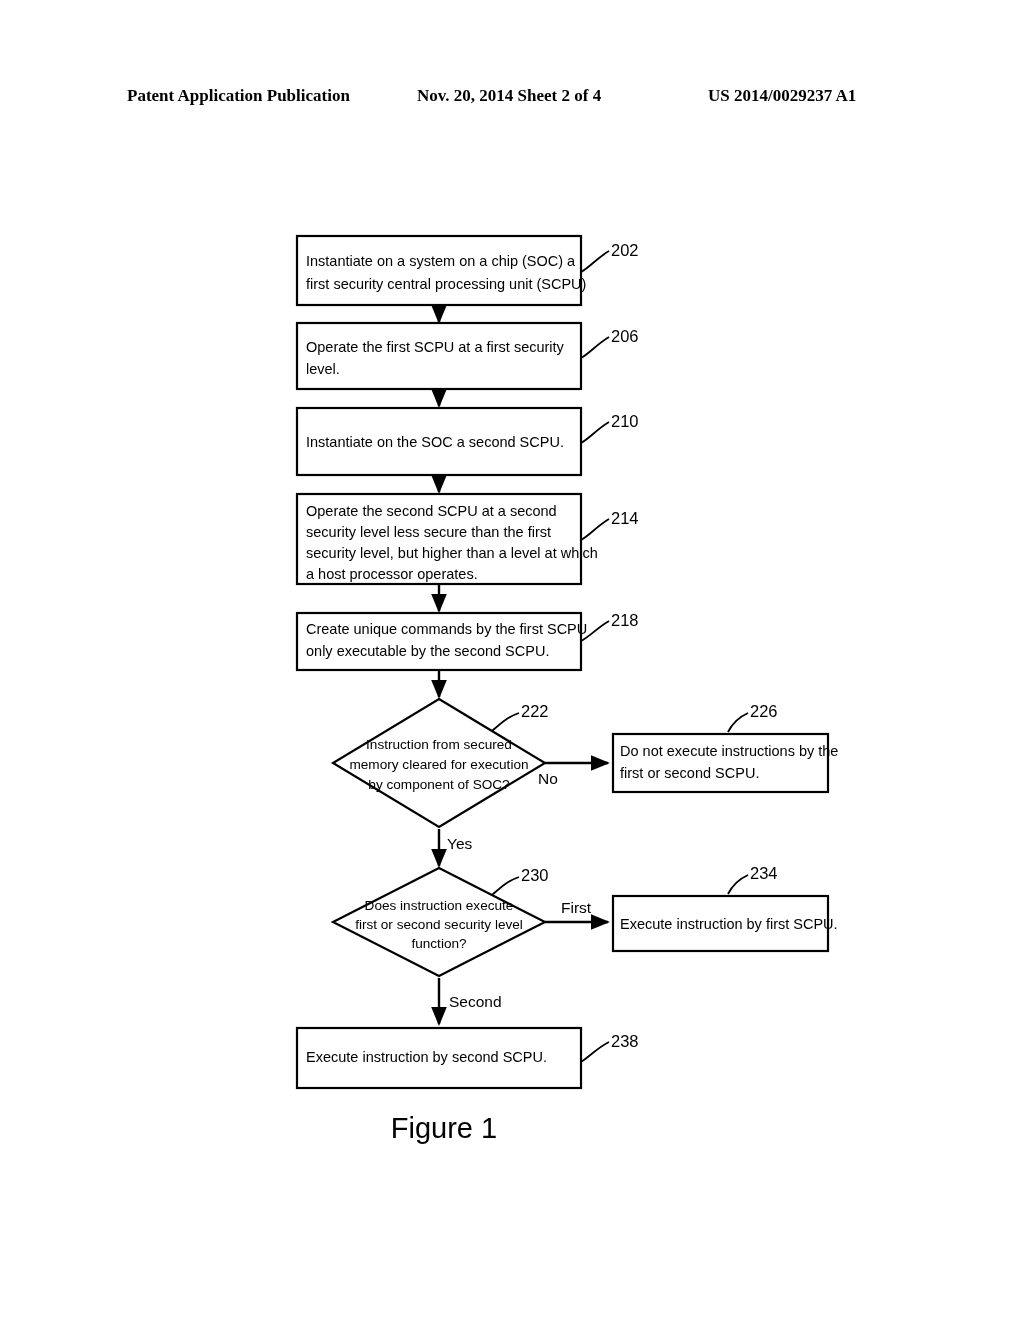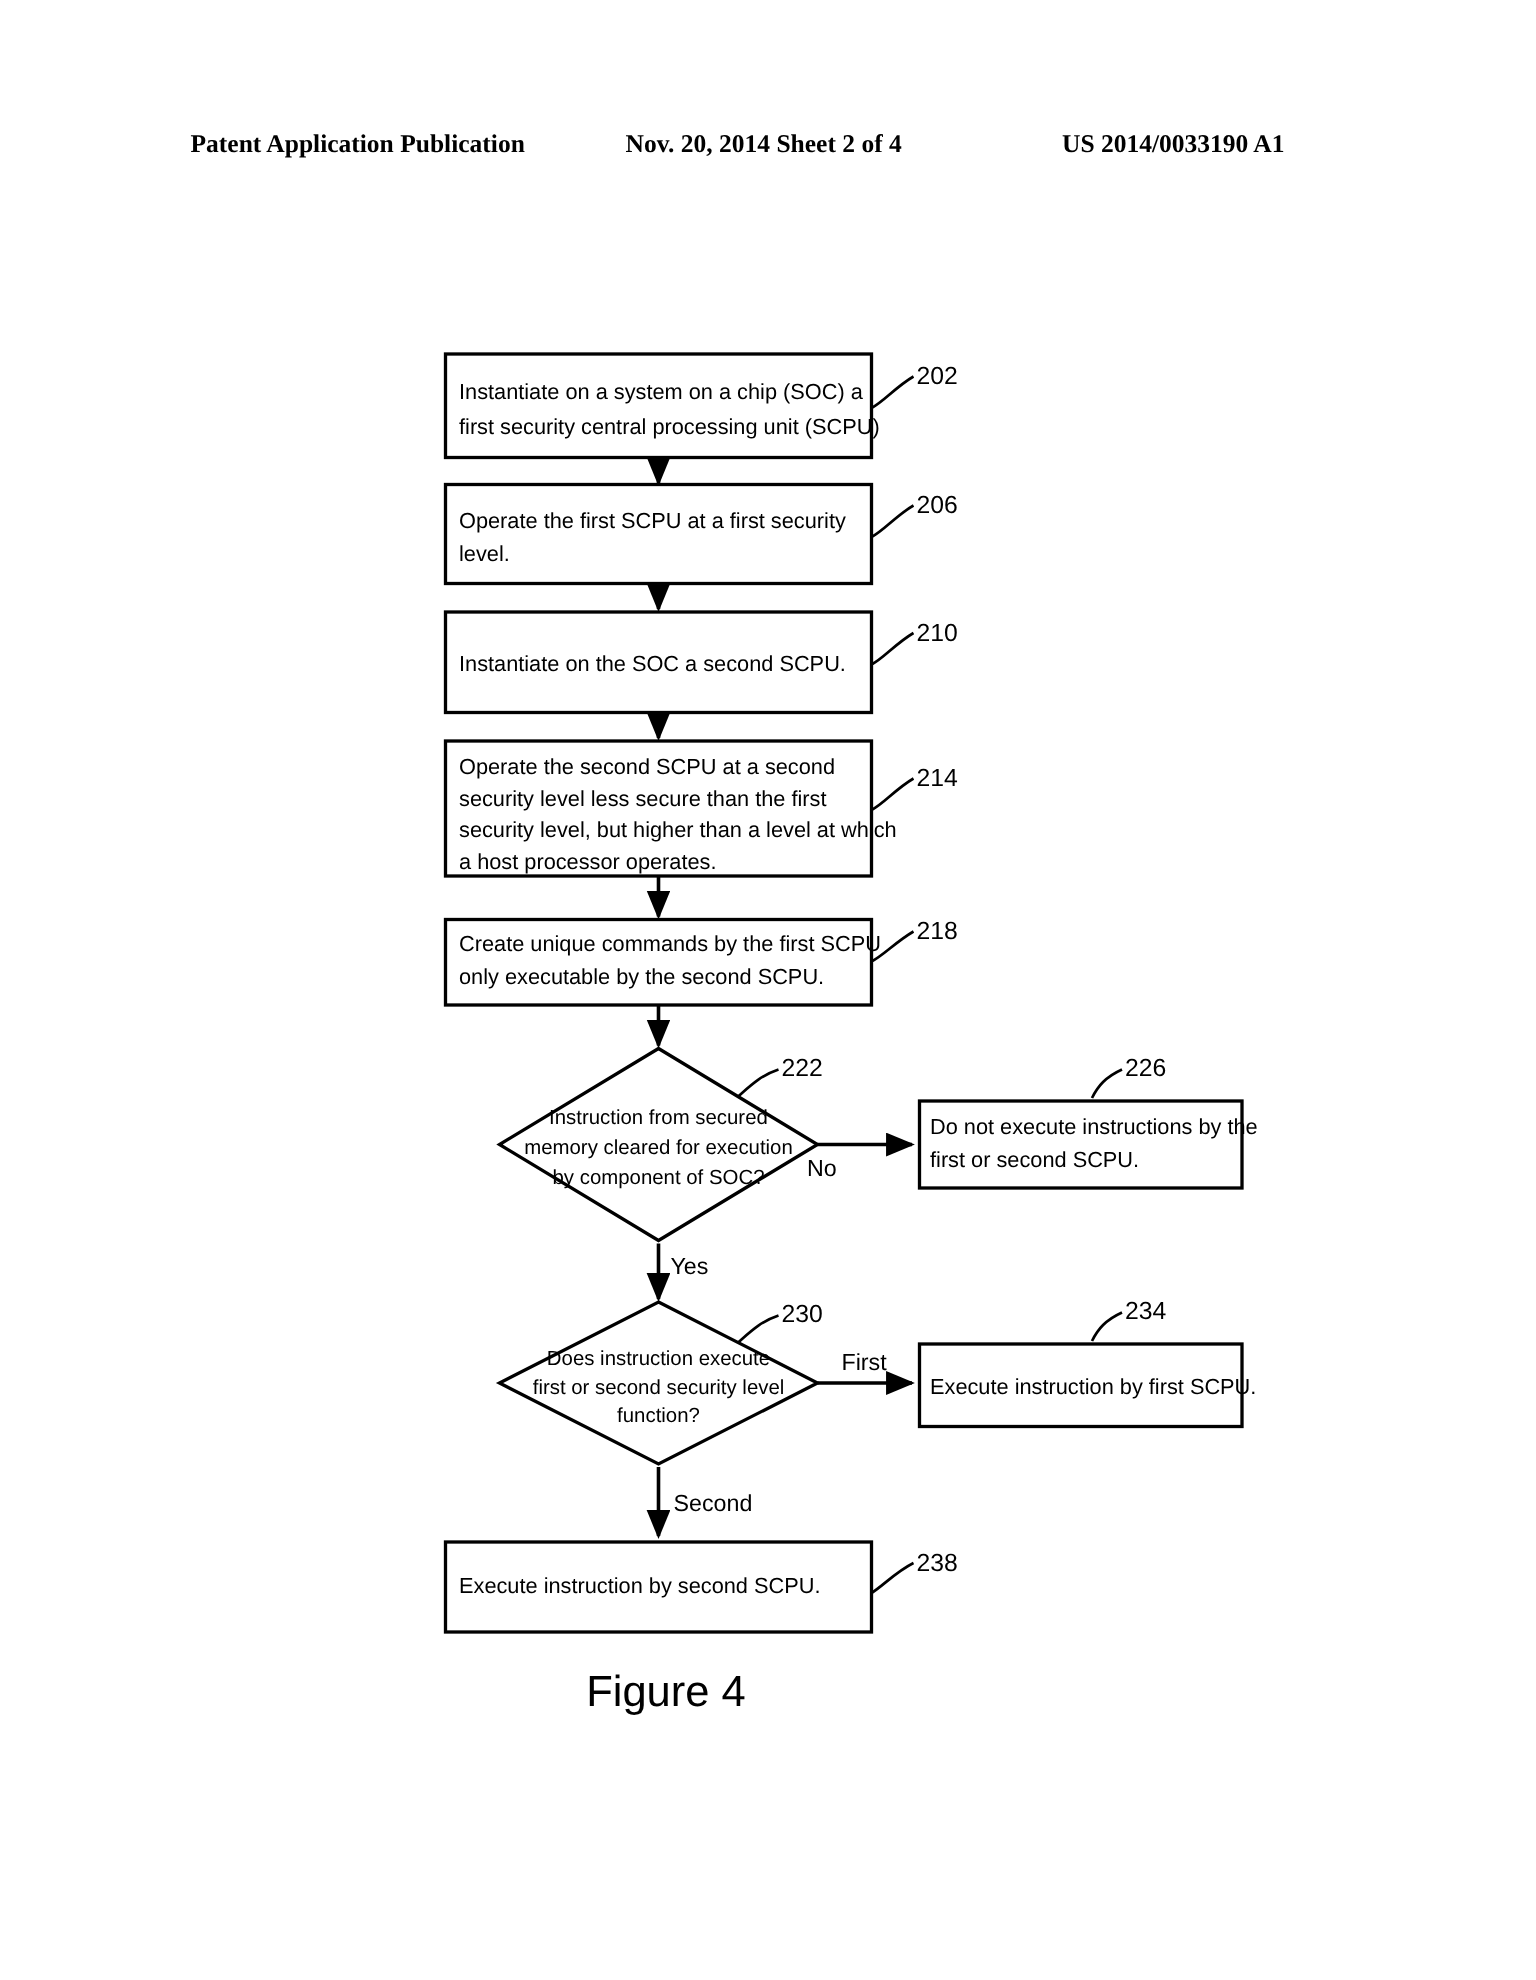--- a/index.html
+++ b/index.html
@@ -117,21 +117,21 @@
   }
 </style>
 </head>
 <body>
 
 <div id="page">
 
   <div id="page-header">
     <span class="hdr-left">Patent Application Publication</span>
     <span class="hdr-mid">Nov. 20, 2014  Sheet 2 of 4</span>
-    <span class="hdr-right">US 2014/0033190 A1</span>
+    <span class="hdr-right">US 2014/0029237 A1</span>
   </div>
 
   <svg id="flowchart" viewBox="0 0 1024 1320">
 
     <defs>
       <marker id="arrowhead" markerWidth="9" markerHeight="9" refX="7.2" refY="3.3" orient="auto" markerUnits="strokeWidth">
         <path d="M0,0 L8,3.3 L0,6.6 z" fill="#000000"></path>
       </marker>
     </defs>
 
@@ -230,16 +230,16 @@
     <g>
       <rect class="node-box" x="297" y="1028" width="284" height="60"></rect>
       <text class="node-text" x="306" y="1062">Execute instruction by second SCPU.</text>
       <path class="leader-line" d="M581,1062 C589,1057 597,1048 609,1042"></path>
       <text class="ref-num" x="611" y="1047">238</text>
     </g>
 
   </svg>
 
   <div id="figure-caption">
-    <span class="cap-inner">Figure 4</span>
+    <span class="cap-inner">Figure 1</span>
   </div>
 
 </div>
 
 </body></html>

